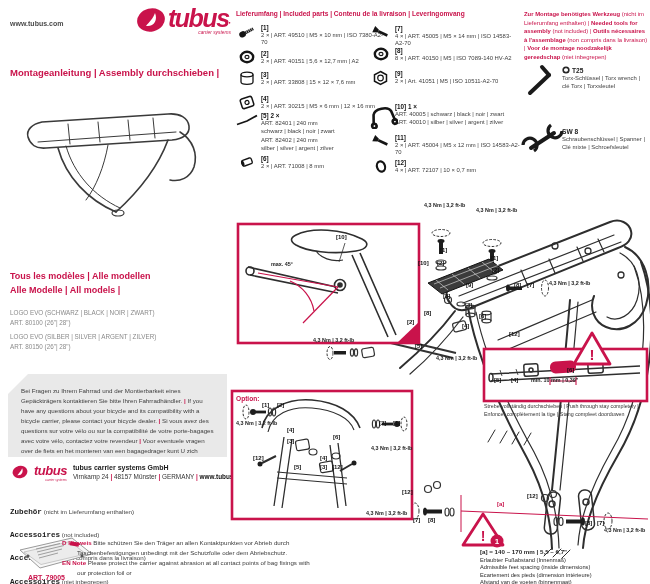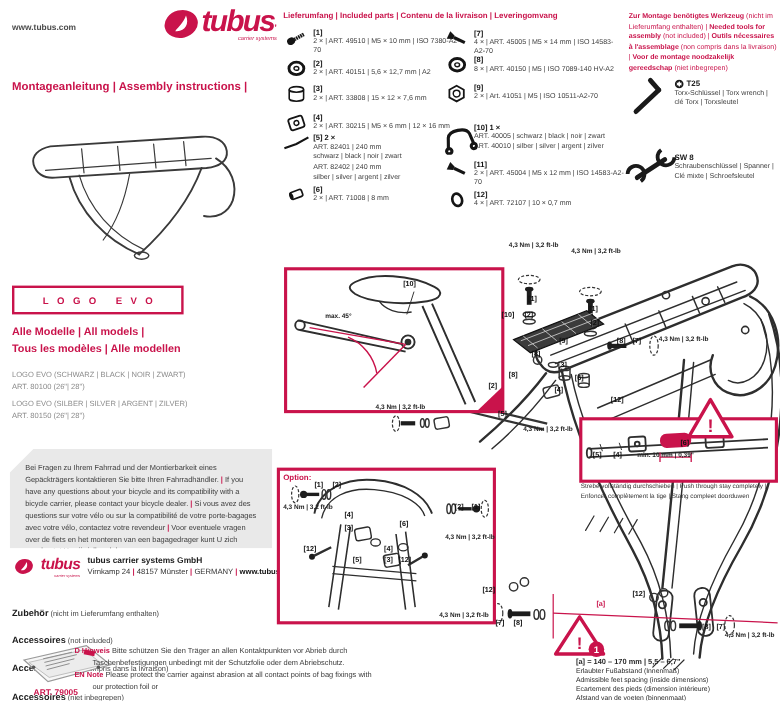--- a/index.html
+++ b/index.html
@@ -23,21 +23,21 @@
      clip-path:polygon(0 20px,20px 0,100% 0,100% 100%,0 100%);padding:12px 10px 0 13px;box-sizing:border-box;}
   .dealer-box p{margin:0;font-size:6.2px;line-height:1.6;color:#3c3c3c;}
   .pipe{color:var(--red);font-weight:bold;}
   .company{position:absolute;left:12px;top:461px;display:flex;gap:6px;align-items:center;}
   .company .logo-word{font-size:13px;letter-spacing:-0.5px;}
   .company .logo-tag{font-size:3.2px;}
   .c-name{font-size:7px;font-weight:bold;}
   .c-addr{font-size:6.4px;color:#333;margin-top:2px;}
   .c-addr b{color:#111;}
   .accessories{position:absolute;left:10px;top:497px;line-height:1.45;}
-  .acc-line b{font-size:7.6px;} .acc-line span{font-size:6.2px;color:#444;}
+  .acc-line b{font-size:7.6px;font-family:Liberation Mono, monospace;} .acc-line span{font-size:6.2px;color:#444;}
   .foil-img{position:absolute;left:14px;top:534px;}
   .art-num{position:absolute;left:28px;top:574px;color:var(--red);font-weight:bold;font-size:7px;}
   .notes{position:absolute;left:62px;top:538px;width:252px;}
   .notes p{margin:0 0 1px;font-size:6.2px;line-height:1.55;color:#3a3a3a;padding-left:15px;text-indent:-15px;}
   .notes .red{color:var(--red);}
   .parts-title{position:absolute;left:236px;top:10px;font-size:6.6px;font-weight:bold;color:var(--red);width:290px;}
   .part-item{position:absolute;width:152px;}
   .p-icon{position:absolute;left:0;top:0;width:25px;text-align:center;}
   .p-text{margin-left:27px;}
   .p-ref{font-size:6.3px;font-weight:bold;color:#111;}
@@ -74,44 +74,41 @@
       <ellipse cx="15" cy="13" rx="14" ry="11.5" fill="#c9134b" transform="rotate(-14 15 13)"></ellipse>
       <path d="M10,19 C18,20 22,13 19,6 C17,12 13,15 10,19 Z" fill="#fff"></path>
     </svg>
     <div class="logo-text">
       <span><span class="logo-word">tubus</span><span class="logo-reg">’</span></span>
       <span class="logo-tag">carrier systems</span>
     </div>
   </div>
 
   <div class="assembly-heading">
-    <div>Montageanleitung | Assembly instructions |</div>
+    <div>Montageanleitung | Assembly durchschieben |</div>
   </div>
 
   <svg class="rack-thumb" width="218" height="138" viewBox="0 0 218 138">
     <g fill="none" stroke="#3a3a3a" stroke-width="1.6" stroke-linecap="round">
       <path d="M20,45 C18,38 24,32 34,30 L160,22 C172,21 180,26 181,34 C182,42 175,47 164,48 L38,56 C28,57 22,52 20,45 Z"></path>
       <path d="M30,50 L168,40" stroke-width="1"></path>
       <path d="M60,32 L62,52 M90,30 L92,50 M120,28 L122,48 M145,26 L147,46" stroke-width="1"></path>
       <path d="M172,40 C185,48 190,62 186,75 C182,86 172,90 162,88"></path>
       <path d="M50,56 C58,85 80,108 108,120"></path>
       <path d="M58,54 C66,82 86,104 112,116" stroke-width="1"></path>
       <path d="M160,48 C150,75 130,100 108,120"></path>
       <ellipse cx="110" cy="121" rx="6" ry="3" stroke-width="1.2"></ellipse>
       <path d="M100,53 C96,75 88,95 78,108" stroke-width="1"></path>
     </g>
   </svg>
 
-  <div class="logo-evo-box">
-    <span>LOGO EVO</span>
-  </div>
 
   <div class="models-heading">
+    <div>Tous les modèles | Alle modellen</div>
     <div>Alle Modelle | All models |</div>
-    <div>Tous les modèles | Alle modellen</div>
   </div>
 
   <div class="variant v1">
     <div>LOGO EVO (SCHWARZ | BLACK | NOIR | ZWART)</div>
     <div>ART. 80100 (26"| 28")</div>
   </div>
   <div class="variant v2">
     <div>LOGO EVO (SILBER | SILVER | ARGENT | ZILVER)</div>
     <div>ART. 80150 (26"| 28")</div>
   </div>

